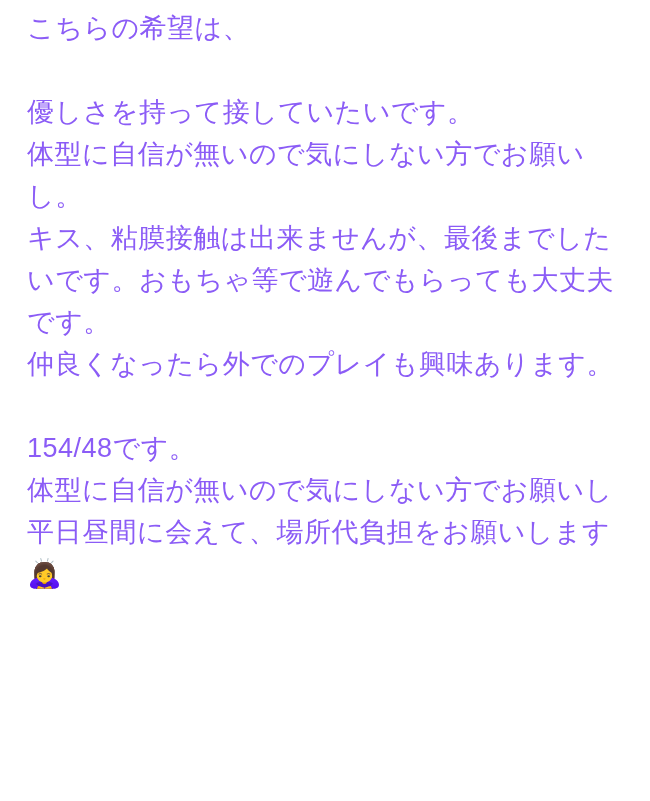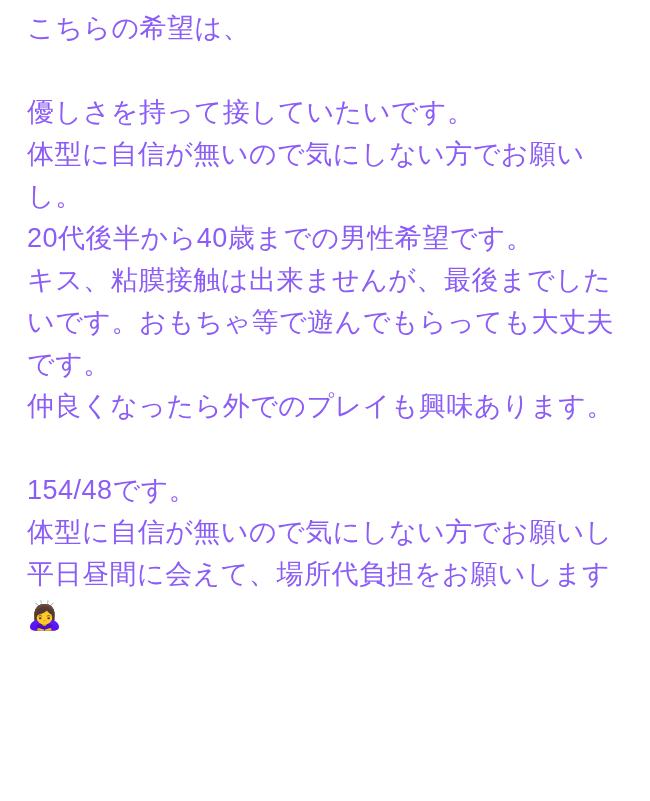--- a/index.html
+++ b/index.html
@@ -38,21 +38,20 @@
 </style>
 </head>
 <body>
 
 <div class="screen">
   <div class="message-text">
       <div class="line">こちらの希望は、</div>
       <div class="line"></div>
       <div class="line">優しさを持って接していたいです。</div>
       <div class="line">体型に自信が無いので気にしない方でお願いし。</div>
-      <div class="line">20代後半から40歳までの男性希望です。</div>
       <div class="line">キス、粘膜接触は出来ませんが、最後までした</div>
       <div class="line">いです。おもちゃ等で遊んでもらっても大丈夫</div>
       <div class="line">です。</div>
       <div class="line">仲良くなったら外でのプレイも興味あります。</div>
       <div class="line"></div>
       <div class="line">154/48です。</div>
       <div class="line">体型に自信が無いので気にしない方でお願いし</div>
       <div class="line">平日昼間に会えて、場所代負担をお願いします</div>
       <div class="line"><span class="emoji">🙇‍♀️</span></div>
     </div>

